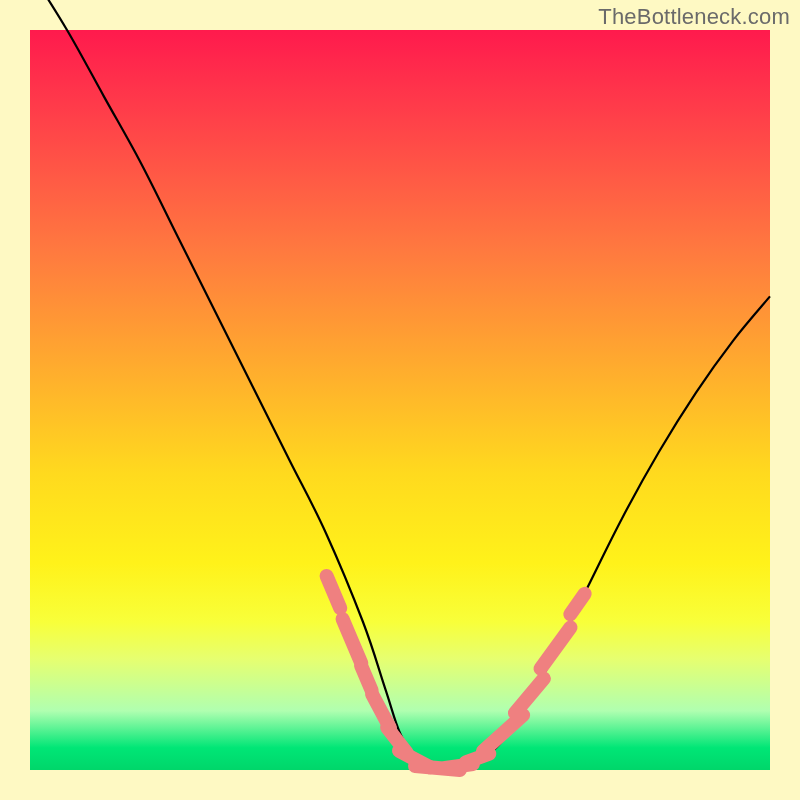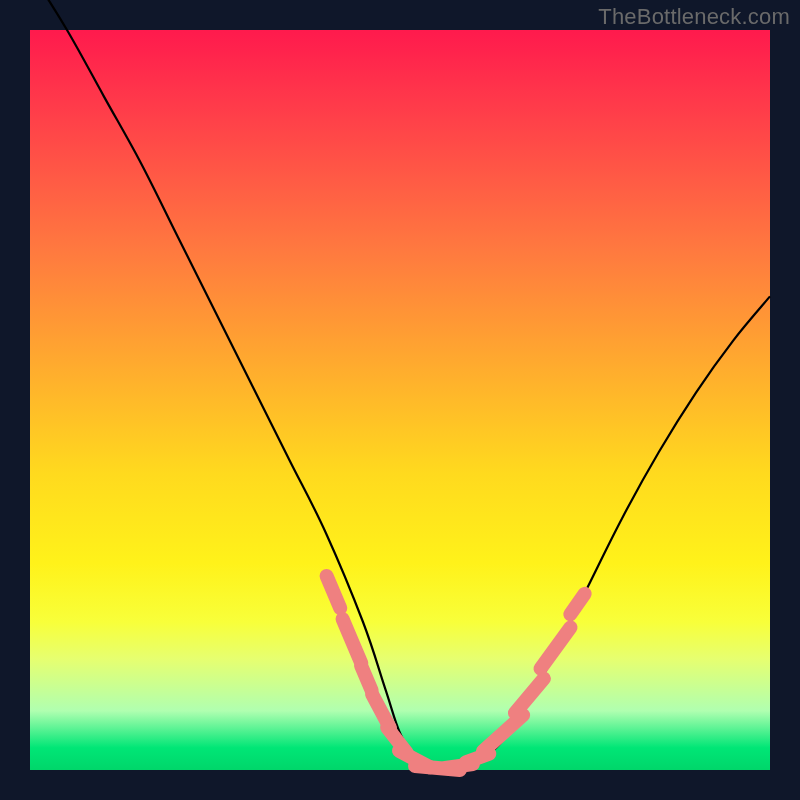--- a/index.html
+++ b/index.html
@@ -10,21 +10,21 @@
     overflow: hidden;
     background: #fff;
     font-family: Arial, Helvetica, sans-serif;
   }
   .frame {
     position: absolute;
     left: 0;
     top: 0;
     width: 800px;
     height: 800px;
-    background: #0f172a;
+    background: #fef9c3;
   }
   .plot {
     position: absolute;
     left: 30px;
     top: 30px;
     width: 740px;
     height: 740px;
     background: linear-gradient(to bottom,
       #ff1a4d 0%,
       #ff3a4a 10%,

